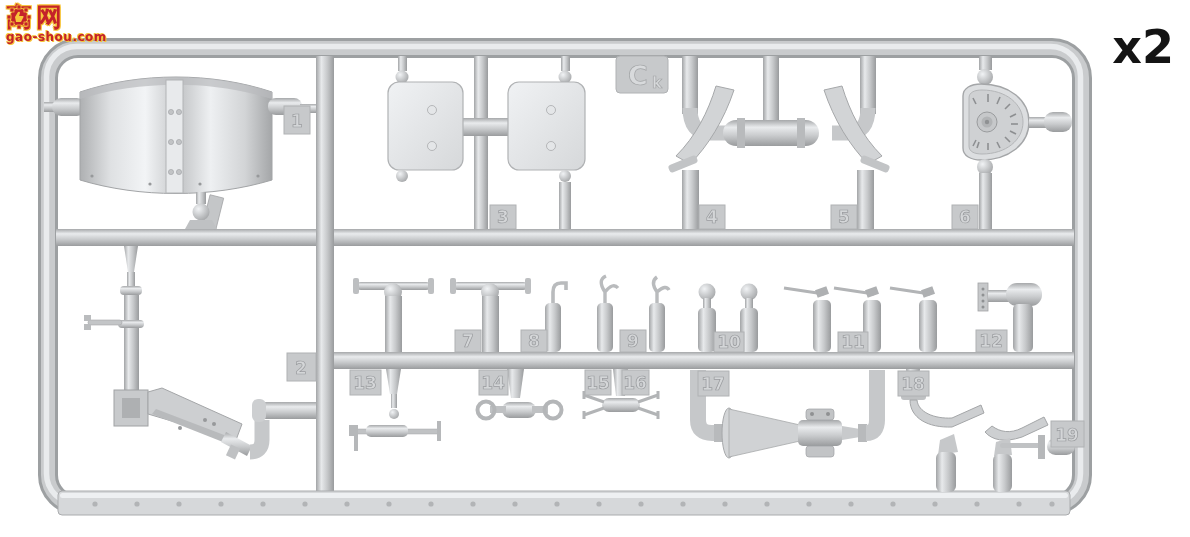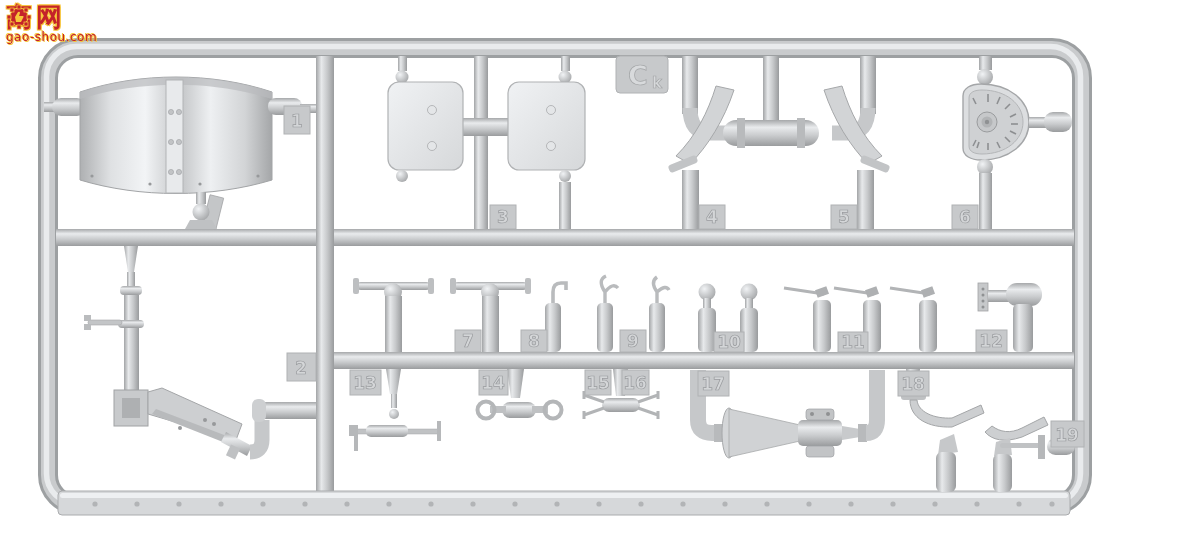--- a/index.html
+++ b/index.html
@@ -4,21 +4,21 @@
 <style>
   html,body{margin:0;padding:0;background:#fff;}
   #stage{position:relative;width:1190px;height:537px;background:#ffffff;overflow:hidden;
          font-family:"DejaVu Sans","Liberation Sans",sans-serif;}
   svg{position:absolute;left:0;top:0;}
   
   #watermark{position:absolute;left:6px;top:4px;line-height:1;z-index:5;}
   .wm-row1{display:flex;align-items:center;gap:2px;}
   .wm-char{font-size:26px;font-weight:bold;color:#c4222a;
            text-shadow:0 0 1px #f7c53a,1px 1px 0 #f7c53a,-1px -1px 0 #f7c53a,1px -1px 0 #f7c53a,-1px 1px 0 #f7c53a;}
-  .wm-domain{font-size:12px;font-weight:normal;color:#c4222a;letter-spacing:.5px;margin-top:1px;
+  .wm-domain{font-size:12px;font-weight:bold;color:#c4222a;letter-spacing:.5px;margin-top:1px;
            text-shadow:0 0 1px #f7c53a,1px 1px 0 #f7c53a,-1px -1px 0 #f7c53a;}
   
   #qty{position:absolute;right:16px;top:20px;font-size:46px;font-weight:bold;color:#141414;z-index:5;}
   
   .tag{fill:#c7c9cb;stroke:#b0b2b4;stroke-width:1;}
   .tagtxt{font-family:"DejaVu Sans","Liberation Sans",sans-serif;font-size:17px;font-weight:bold;
           fill:#d4d6d8;stroke:#999b9e;stroke-width:.7;text-anchor:middle;}
   .cktxt{fill:#d8dadc;stroke:#a4a6a8;stroke-width:.7;text-anchor:middle;
          font-family:"DejaVu Sans","Liberation Sans",sans-serif;font-weight:bold;}
 </style>
@@ -46,20 +46,21 @@
             </g>
             <path d="M9,13 l3,-5 q2,-1 2,1 l-1,3 h4 q1.5,0.5 0,2 l-2,4 h-5 z" fill="#f7c53a"></path>
           </g>
         </svg>
       </span>
       <span class="wm-char">网</span>
     </div>
     <div class="wm-domain">gao-shou.com</div>
   </div>
 
+  <div id="qty">x2</div>
 
   <svg width="1190" height="537" viewBox="0 0 1190 537">
     <defs>
       <linearGradient id="gH" x1="0" y1="0" x2="0" y2="1">
         <stop offset="0" stop-color="#a6a8aa"></stop>
           <stop offset="0.28" stop-color="#e9ebed"></stop>
         <stop offset="0.6" stop-color="#c9cbcd"></stop>
           <stop offset="1" stop-color="#9a9c9e"></stop>
       </linearGradient>
       <linearGradient id="gV" x1="0" y1="0" x2="1" y2="0">

